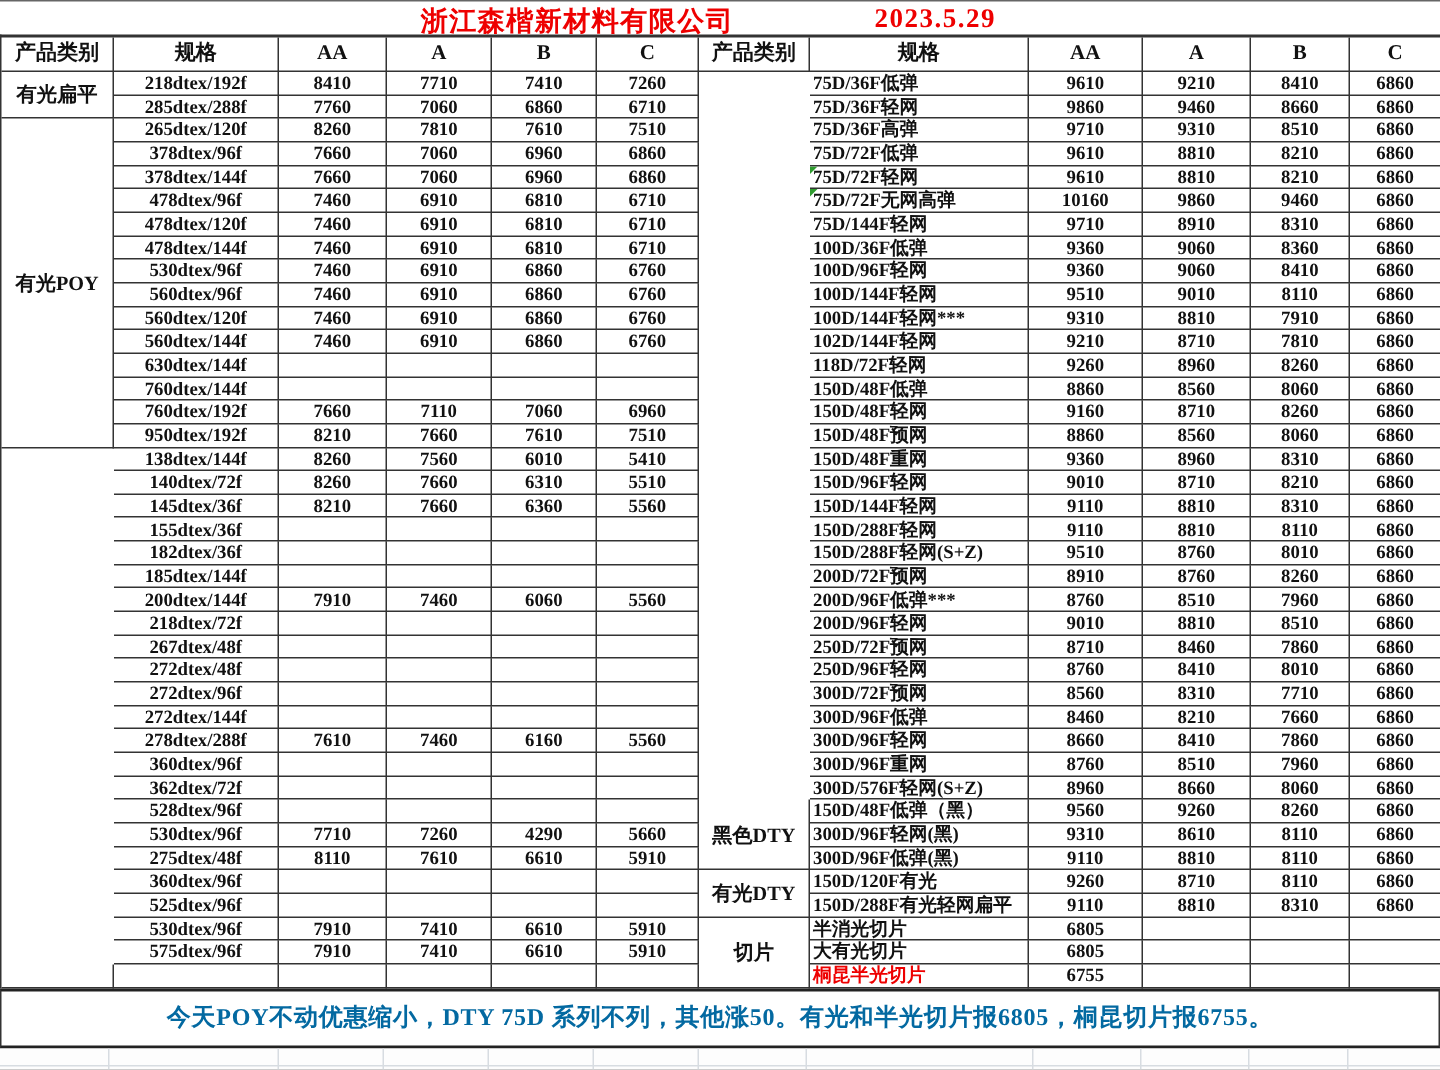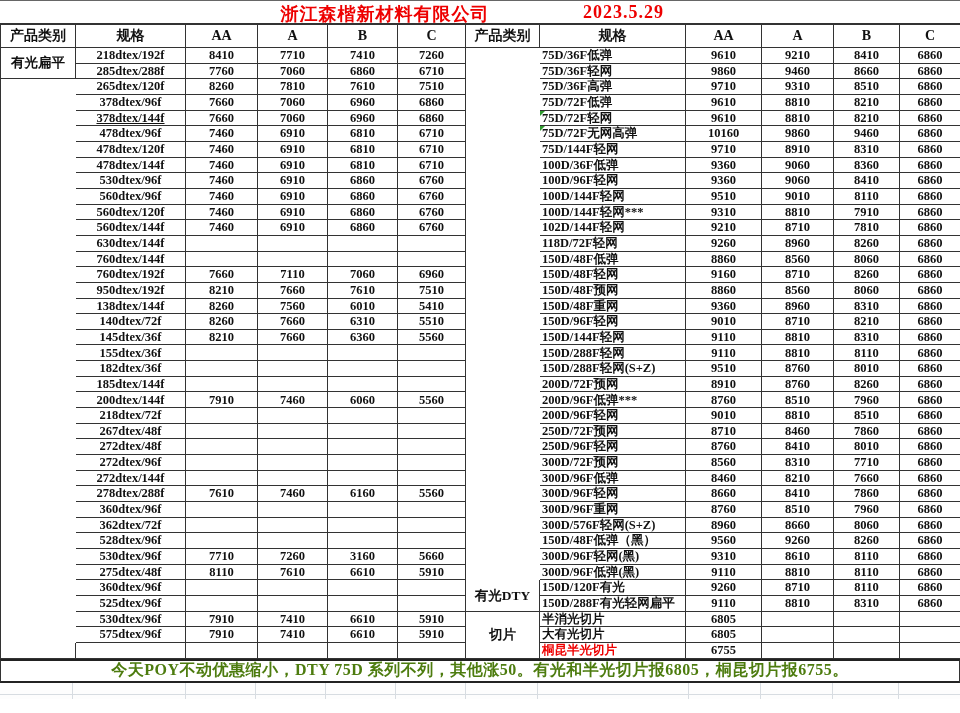--- a/index.html
+++ b/index.html
@@ -39,24 +39,24 @@
     content:"";position:absolute;top:0;left:0;width:0;height:0;
     border-top:5px solid #2e9b2e;border-right:5px solid transparent;
   }
   
   .contact-row{
     height:17px;border:1px solid #333;border-top:none;box-sizing:border-box;
     display:flex;align-items:center;justify-content:center;
     font-size:13.5px;letter-spacing:1px;
   }
   .notice-row{
-    height:24px;border:1px solid #333;border-top:2px solid #222;border-bottom:2px solid #222;
+    height:40px;border:1px solid #333;border-top:2px solid #222;border-bottom:2px solid #222;
     box-sizing:border-box;
     display:flex;align-items:center;justify-content:center;
-    font-size:16px;color:#4d7c0f;letter-spacing:0.5px;
+    font-size:16px;color:#0369a1;letter-spacing:0.5px;
   }
   
   .bottom-strip{position:relative;height:16px;background:#fdfdfd;}
   .vline{position:absolute;top:0;bottom:0;width:1px;background:#d7dce1;}
   .hline{position:absolute;left:0;right:0;height:1px;background:#d7dce1;}
 </style>
 </head>
 <body>
 
 <div class="sheet">
@@ -68,20 +68,21 @@
 
   <div class="tables">
     <div id="left-table" class="gtable left" style="grid-template-columns: 75px 110px 72px 70px 70px 68px; grid-template-rows: 23px repeat(39, 15.67px);">
         <div class="cell hdr" style="grid-area: 1 / 1;">产品类别</div>
         <div class="cell hdr" style="grid-area: 1 / 2;">规格</div>
         <div class="cell hdr" style="grid-area: 1 / 3;">AA</div>
         <div class="cell hdr" style="grid-area: 1 / 4;">A</div>
         <div class="cell hdr" style="grid-area: 1 / 5;">B</div>
         <div class="cell hdr" style="grid-area: 1 / 6;">C</div>
         <div class="cell cat" style="grid-area: 2 / 1 / span 2;">有光扁平</div>
+        <div class="cell cat" style="grid-area: 4 / 1 / span 14;">有光POY</div>
         <div class="cell cat" style="grid-area: 40 / 1 / span 1;"></div>
         <div class="cell " style="grid-area: 2 / 2;">218dtex/192f</div>
         <div class="cell num" style="grid-area: 2 / 3;">8410</div>
         <div class="cell num" style="grid-area: 2 / 4;">7710</div>
         <div class="cell num" style="grid-area: 2 / 5;">7410</div>
         <div class="cell num" style="grid-area: 2 / 6;">7260</div>
         <div class="cell " style="grid-area: 3 / 2;">285dtex/288f</div>
         <div class="cell num" style="grid-area: 3 / 3;">7760</div>
         <div class="cell num" style="grid-area: 3 / 4;">7060</div>
         <div class="cell num" style="grid-area: 3 / 5;">6860</div>
@@ -89,21 +90,21 @@
         <div class="cell " style="grid-area: 4 / 2;">265dtex/120f</div>
         <div class="cell num" style="grid-area: 4 / 3;">8260</div>
         <div class="cell num" style="grid-area: 4 / 4;">7810</div>
         <div class="cell num" style="grid-area: 4 / 5;">7610</div>
         <div class="cell num" style="grid-area: 4 / 6;">7510</div>
         <div class="cell " style="grid-area: 5 / 2;">378dtex/96f</div>
         <div class="cell num" style="grid-area: 5 / 3;">7660</div>
         <div class="cell num" style="grid-area: 5 / 4;">7060</div>
         <div class="cell num" style="grid-area: 5 / 5;">6960</div>
         <div class="cell num" style="grid-area: 5 / 6;">6860</div>
-        <div class="cell " style="grid-area: 6 / 2; text-decoration: underline;">378dtex/144f</div>
+        <div class="cell " style="grid-area: 6 / 2;">378dtex/144f</div>
         <div class="cell num" style="grid-area: 6 / 3;">7660</div>
         <div class="cell num" style="grid-area: 6 / 4;">7060</div>
         <div class="cell num" style="grid-area: 6 / 5;">6960</div>
         <div class="cell num" style="grid-area: 6 / 6;">6860</div>
         <div class="cell " style="grid-area: 7 / 2;">478dtex/96f</div>
         <div class="cell num" style="grid-area: 7 / 3;">7460</div>
         <div class="cell num" style="grid-area: 7 / 4;">6910</div>
         <div class="cell num" style="grid-area: 7 / 5;">6810</div>
         <div class="cell num" style="grid-area: 7 / 6;">6710</div>
         <div class="cell " style="grid-area: 8 / 2;">478dtex/120f</div>
@@ -232,21 +233,21 @@
         <div class="cell num" style="grid-area: 32 / 5;"></div>
         <div class="cell num" style="grid-area: 32 / 6;"></div>
         <div class="cell " style="grid-area: 33 / 2;">528dtex/96f</div>
         <div class="cell num" style="grid-area: 33 / 3;"></div>
         <div class="cell num" style="grid-area: 33 / 4;"></div>
         <div class="cell num" style="grid-area: 33 / 5;"></div>
         <div class="cell num" style="grid-area: 33 / 6;"></div>
         <div class="cell " style="grid-area: 34 / 2;">530dtex/96f</div>
         <div class="cell num" style="grid-area: 34 / 3;">7710</div>
         <div class="cell num" style="grid-area: 34 / 4;">7260</div>
-        <div class="cell num" style="grid-area: 34 / 5;">3160</div>
+        <div class="cell num" style="grid-area: 34 / 5;">4290</div>
         <div class="cell num" style="grid-area: 34 / 6;">5660</div>
         <div class="cell " style="grid-area: 35 / 2;">275dtex/48f</div>
         <div class="cell num" style="grid-area: 35 / 3;">8110</div>
         <div class="cell num" style="grid-area: 35 / 4;">7610</div>
         <div class="cell num" style="grid-area: 35 / 5;">6610</div>
         <div class="cell num" style="grid-area: 35 / 6;">5910</div>
         <div class="cell " style="grid-area: 36 / 2;">360dtex/96f</div>
         <div class="cell num" style="grid-area: 36 / 3;"></div>
         <div class="cell num" style="grid-area: 36 / 4;"></div>
         <div class="cell num" style="grid-area: 36 / 5;"></div>
@@ -272,20 +273,21 @@
         <div class="cell num" style="grid-area: 40 / 5;"></div>
         <div class="cell num" style="grid-area: 40 / 6;"></div>
       </div>
     <div id="right-table" class="gtable right" style="grid-template-columns: 74px 146px 76px 72px 66px 61px; grid-template-rows: 23px repeat(39, 15.67px);">
         <div class="cell hdr" style="grid-area: 1 / 1;">产品类别</div>
         <div class="cell hdr" style="grid-area: 1 / 2;">规格</div>
         <div class="cell hdr" style="grid-area: 1 / 3;">AA</div>
         <div class="cell hdr" style="grid-area: 1 / 4;">A</div>
         <div class="cell hdr" style="grid-area: 1 / 5;">B</div>
         <div class="cell hdr" style="grid-area: 1 / 6;">C</div>
+        <div class="cell cat" style="grid-area: 33 / 1 / span 3;">黑色DTY</div>
         <div class="cell cat" style="grid-area: 36 / 1 / span 2;">有光DTY</div>
         <div class="cell cat" style="grid-area: 38 / 1 / span 3;">切片</div>
         <div class="cell spec-l" style="grid-area: 2 / 2;">75D/36F低弹</div>
         <div class="cell num" style="grid-area: 2 / 3;">9610</div>
         <div class="cell num" style="grid-area: 2 / 4;">9210</div>
         <div class="cell num" style="grid-area: 2 / 5;">8410</div>
         <div class="cell num" style="grid-area: 2 / 6;">6860</div>
         <div class="cell spec-l" style="grid-area: 3 / 2;">75D/36F轻网</div>
         <div class="cell num" style="grid-area: 3 / 3;">9860</div>
         <div class="cell num" style="grid-area: 3 / 4;">9460</div>

